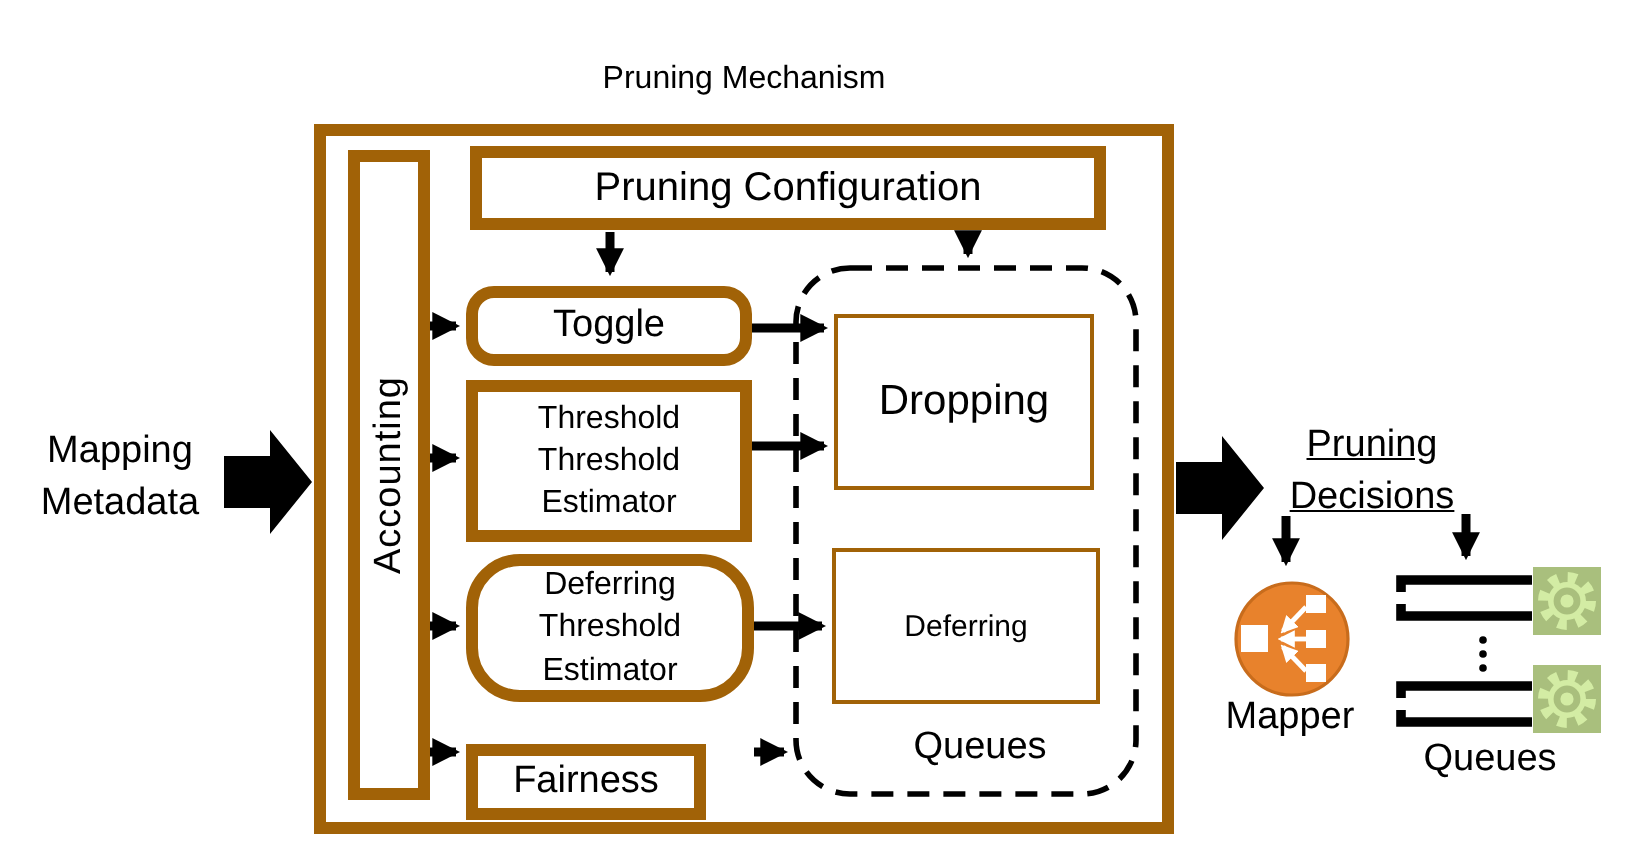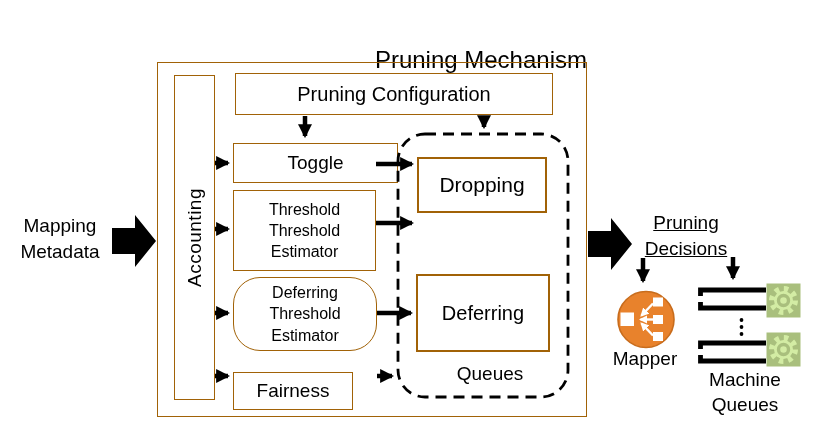--- a/index.html
+++ b/index.html
@@ -2,37 +2,37 @@
 <html><head>
 <meta charset="utf-8">
 <style>
   html,body{margin:0;padding:0;background:#ffffff;}
   #canvas{
     position:relative;width:821px;height:425px;background:#ffffff;
     font-family:"Liberation Sans","DejaVu Sans",sans-serif;color:#000;
     overflow:hidden;
   }
   .box{
-    position:absolute;border:1px solid #a16207;background:#fff;
+    position:absolute;border:6px solid #a16207;background:#fff;
     display:flex;align-items:center;justify-content:center;
     text-align:center;box-sizing:border-box;
   }
   .thin{border-width:2.5px;}
   .lbl{position:absolute;text-align:center;box-sizing:border-box;}
-  #title{left:157px;top:46px;width:430px;font-size:24px;text-align:right;}
+  #title{left:157px;top:31px;width:430px;font-size:16px;}
   #accounting{left:174px;top:75px;width:41px;height:325px;font-size:19px;}
   #accounting .vtext{writing-mode:vertical-rl;transform:rotate(180deg);letter-spacing:.5px;}
   #config{left:235px;top:73px;width:318px;height:42px;font-size:20px;}
-  #toggle{left:233px;top:143px;width:165px;height:40px;font-size:19px;}
+  #toggle{left:233px;top:143px;width:143px;height:40px;font-size:19px;border-radius:14px;}
   #dte,#defte{font-size:16px;line-height:1.32;padding:2px 14px;}
   #dte{left:233px;top:190px;width:143px;height:81px;}
   #defte{left:233px;top:277px;width:144px;height:74px;border-radius:27px;}
   #fairness{left:233px;top:372px;width:120px;height:38px;font-size:19px;}
-  #dropping{left:417px;top:157px;width:130px;height:56px;font-size:21px;}
-  #deferring{left:416px;top:274px;width:134px;height:78px;font-size:20px;}
+  #dropping{left:417px;top:157px;width:130px;height:88px;font-size:21px;}
+  #deferring{left:416px;top:274px;width:134px;height:78px;font-size:15px;}
   #outerbox{left:157px;top:62px;width:430px;height:355px;background:transparent;}
   #pruner-label{left:440px;top:363px;width:100px;font-size:19px;}
   #input-label{left:6px;top:213px;width:108px;font-size:19px;line-height:26px;}
   #output-label{left:630px;top:210px;width:112px;font-size:19px;line-height:26px;text-decoration:underline;}
   #mapper-label{left:593px;top:348px;width:104px;font-size:19px;}
   #mq-label{left:694px;top:367px;width:102px;font-size:19px;line-height:25px;}
   svg.overlay{position:absolute;left:0;top:0;pointer-events:none;}
 </style>
 </head>
 <body>
@@ -58,21 +58,20 @@
   <div id="input-label" class="lbl">
     <div>Mapping</div>
     <div>Metadata</div>
   </div>
   <div id="output-label" class="lbl">
     <div>Pruning</div>
     <div>Decisions</div>
   </div>
   <div id="mapper-label" class="lbl">Mapper</div>
   <div id="mq-label" class="lbl">
-    <div>Machine</div>
     <div>Queues</div>
   </div>
 
   <svg class="overlay" width="821" height="425" viewBox="0 0 821 425">
     <defs>
       <marker id="arr" viewBox="0 0 10 10" refX="8.5" refY="5" markerWidth="3.1" markerHeight="3.1" orient="auto-start-reverse">
         <path d="M0,0 L10,5 L0,10 z" fill="#000"></path>
       </marker>
       <marker id="warr" viewBox="0 0 10 10" refX="8" refY="5" markerWidth="3.6" markerHeight="3.6" orient="auto-start-reverse">
         <path d="M0,0 L10,5 L0,10 z" fill="#FFFFFF"></path>

